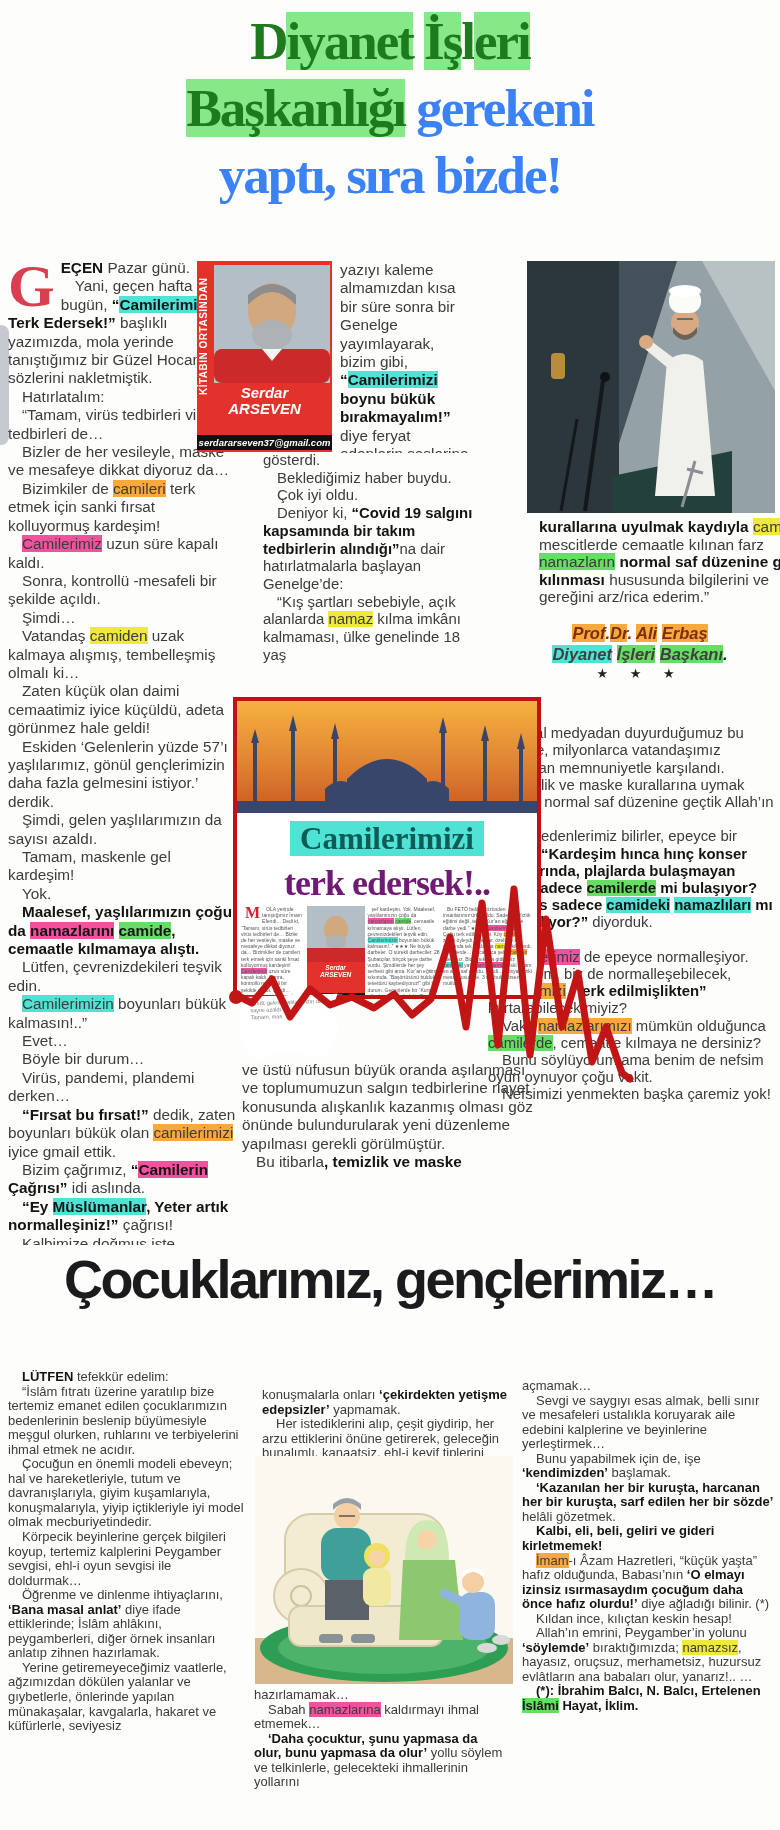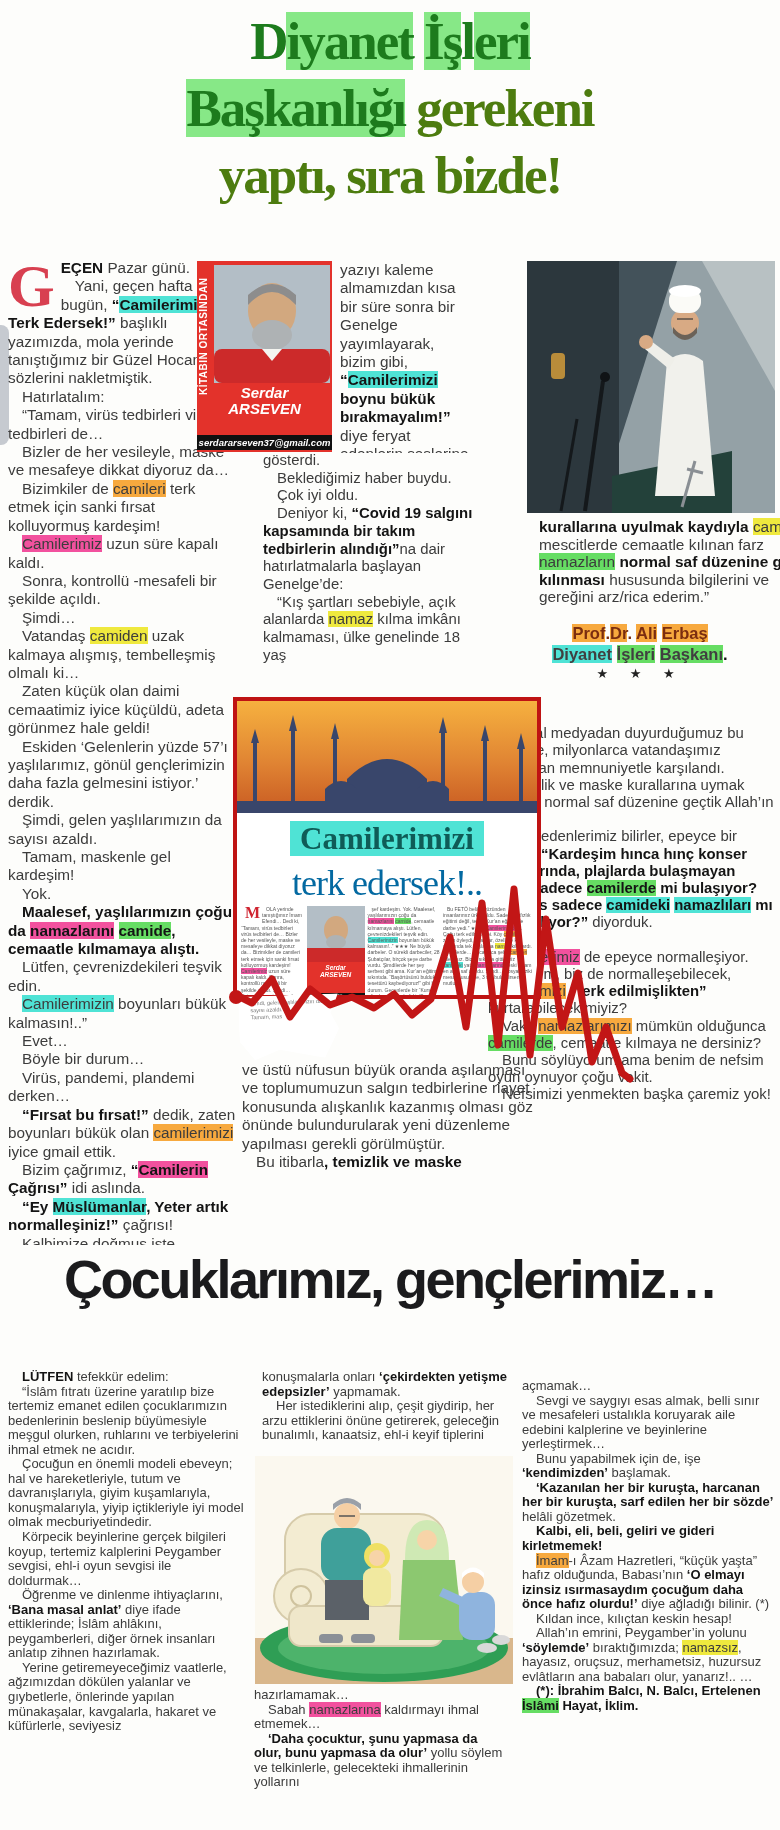--- a/index.html
+++ b/index.html
@@ -11,38 +11,38 @@
   .b{font-weight:bold;color:#141414;}
   .hl-cyan{background:#4fe3d5;}
   .hl-green{background:#66dd63;}
   .hl-orange{background:#f7a93e;}
   .hl-pink{background:#f2519e;}
   .hl-yellow{background:#efe93e;}
   .c-navy{color:#404040;}
   .c-maroon{color:#7a2d10;}
   .g{color:#1d7b1d;}
   .hl-g{background:#87e887;}
-  .k{color:#4d7c0f;}
+  .k{color:#3b82f6;}
   
   .masthead{height:225px;padding-top:8px;box-sizing:border-box;}
   .masthead p{font-family:"Liberation Serif",serif;font-weight:bold;font-size:53px;
               line-height:67px;text-align:center;letter-spacing:-2px;color:#171717;}
   
   .top-article{position:relative;height:1020px;}
   .top-article .txt{position:absolute;overflow:hidden;font-size:15.3px;line-height:18.4px;}
   .dropcap{float:left;font-family:"Liberation Serif",serif;font-weight:bold;font-size:60px;
            line-height:48px;color:#d84050;margin:3px 6px 0 0;}
   .edge-blob{position:absolute;left:0;top:100px;width:9px;height:120px;background:#c6cad0;
              border-radius:0 8px 8px 0;}
   #col1{left:8px;top:34px;width:228px;height:986px;}
   #col2a{left:340px;top:36px;width:134px;height:192px;}
   #col2b{left:263px;top:227px;width:210px;height:245px;font-size:14.9px;line-height:17.7px;}
   #col2c{left:242px;top:836px;width:296px;height:160px;}
   #caption{left:503px;top:293px;width:274px;height:104px;font-size:15.4px;line-height:17.5px;margin-left:36px;}
-  #byline{left:503px;top:398px;width:274px;text-align:center;font-size:16.5px;line-height:21px;}
+  #byline{left:503px;top:398px;width:274px;text-align:center;font-size:16.5px;line-height:21px;font-style:italic;}
   #byline p{text-indent:0;}
   #stars{position:absolute;left:503px;top:441px;width:274px;text-align:center;
          font-size:13px;letter-spacing:9px;color:#222;}
   #col3body{left:488px;top:462px;width:290px;height:556px;font-size:14.9px;line-height:17.2px;margin-top:21px;}
   
   .author-box{position:absolute;left:197px;top:36px;width:135px;height:191px;background:#e3322b;
               z-index:3;box-sizing:border-box;}
   .vlabel{position:absolute;left:1px;top:4px;width:15px;height:130px;
           writing-mode:vertical-rl;transform:rotate(180deg);color:#fff;font-weight:bold;
           font-size:10px;letter-spacing:.5px;white-space:nowrap;}
@@ -52,22 +52,22 @@
   .aemail{position:absolute;left:0;bottom:2px;width:135px;background:#101010;color:#fff;
           font-weight:bold;font-style:italic;font-size:9.5px;text-align:center;padding:2px 0;}
   
   .photo{position:absolute;left:527px;top:36px;width:248px;height:252px;}
   
   .clipping{position:absolute;left:233px;top:472px;width:308px;height:302px;background:#fff;
             border:4px solid #bf1313;box-sizing:border-box;z-index:2;overflow:hidden;}
   .ct1{text-align:center;margin-top:4px;line-height:36px;}
   .ct1 span{font-family:"Liberation Serif",serif;font-weight:bold;font-size:31px;
             color:#0f5c57;background:#4fe3d5;padding:0 10px;}
-  .ct2{text-align:center;font-family:"Liberation Serif",serif;font-weight:normal;font-size:36px;
-       line-height:42px;color:#0369a1;letter-spacing:-1px;}
+  .ct2{text-align:center;font-family:"Liberation Serif",serif;font-weight:bold;font-size:36px;
+       line-height:42px;color:#701a75;letter-spacing:-1px;}
   .clip-cols{display:flex;gap:3px;padding:2px 4px 0 4px;height:100px;overflow:hidden;}
   .mini{font-size:5px;line-height:6.2px;color:#555;}
   .mini p{text-indent:4px;}
   .mc1{width:64px;}.mc2{width:74px;}.mc3{width:92px;}
   .dropcap-mini{float:left;font-family:"Liberation Serif",serif;font-weight:bold;font-size:16px;
                 line-height:13px;color:#cf2430;margin-right:2px;}
   .mini-box{width:58px;height:94px;background:#e3322b;position:relative;flex:none;}
   .mb-name{position:absolute;left:0;top:58px;width:58px;text-align:center;color:#fff;
            font-weight:bold;font-style:italic;font-size:6.5px;line-height:7px;}
   .mb-email{position:absolute;left:0;bottom:1px;width:58px;background:#101010;color:#fff;
@@ -79,21 +79,21 @@
         clip-path:polygon(0 0,100% 0,92% 30%,100% 55%,85% 100%,40% 85%,15% 100%,0 70%);}
   .ekg{position:absolute;left:226px;top:652px;z-index:5;pointer-events:none;}
   
   .headline2{height:123px;padding-top:6px;box-sizing:border-box;}
   .headline2 p{font-weight:bold;font-size:54px;line-height:57px;text-align:center;
                letter-spacing:-2.5px;color:#1b1b1d;}
   
   .bottom-article{position:relative;height:462px;}
   .bottom-article .btxt{position:absolute;overflow:hidden;font-size:13px;line-height:14.55px;}
   #bcol1{left:8px;top:2px;width:240px;height:458px;}
-  #bcol2a{left:262px;top:2px;width:252px;height:86px;}
+  #bcol2a{left:262px;top:20px;width:252px;height:86px;}
   #bcol2b{left:254px;top:320px;width:252px;height:140px;}
   #bcol3{left:522px;top:11px;width:252px;height:458px;}
   .family{position:absolute;left:255px;top:88px;width:258px;height:228px;}
 </style>
 </head>
 <body>
 
 <div class="page">
 
   <header class="masthead">

